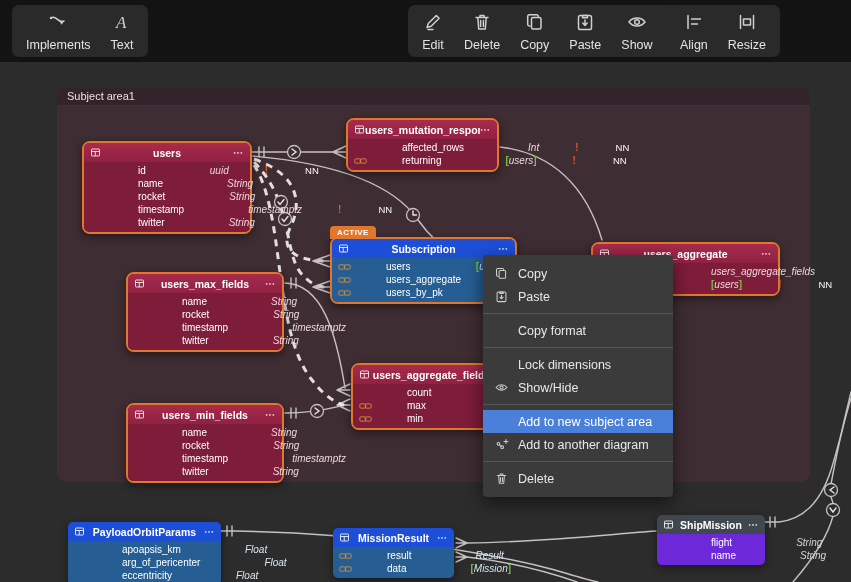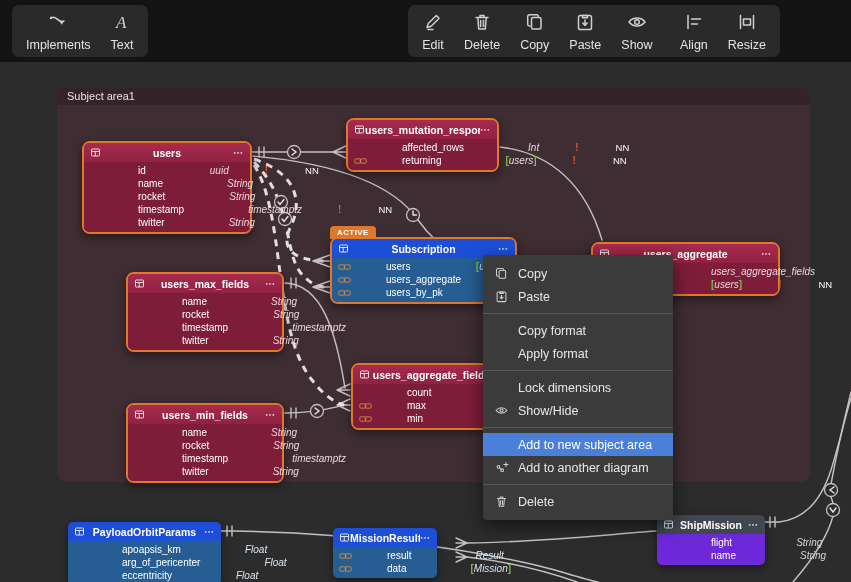--- a/index.html
+++ b/index.html
@@ -515,21 +515,21 @@
             <span class="ftype">Float</span>
           </div>
           <div class="erow">
             <span class="lslot"></span>
             <span class="fname">eccentricity</span>
             <span class="fspace"></span>
             <span class="ftype">Float</span>
           </div>
         </div>
       </div>
-      <div class="etable blue" style="left: 333px; top: 528px; width: 104px;">
+      <div class="etable blue" style="left: 333px; top: 528px; width: 121px;">
         <div class="ehead">
           <span class="ticon"><svg viewBox="0 0 22 22">
               <rect x="3" y="4" width="16" height="14" rx="1.5"></rect>
               <path d="M3 9 h16 M10.5 9 v9"></path>
             </svg></span>
           <span class="ename">MissionResult</span>
           <span class="edots">⋯</span>
         </div>
         <div class="ebody">
           <div class="erow">
@@ -595,24 +595,20 @@
             <rect x="4.5" y="4.5" width="13" height="14" rx="1.8"></rect>
             <path d="M8.5 4.5 h5 v2.2 h-5 z M11 9 v5.2 M8.8 12 l2.2 2.4 2.2-2.4"></path>
           </svg></span>
         <span>Paste</span>
       </div>
       <div class="msep"></div>
       <div class="mitem">
         <span class="micon"></span>
         <span>Copy format</span>
       </div>
-      <div class="mitem">
-        <span class="micon"></span>
-        <span>Apply format</span>
-      </div>
       <div class="msep"></div>
       <div class="mitem">
         <span class="micon"></span>
         <span>Lock dimensions</span>
       </div>
       <div class="mitem">
         <span class="micon"><svg viewBox="0 0 22 22">
             <path d="M3 11 C7 5.8 15 5.8 19 11 C15 16.2 7 16.2 3 11 z"></path>
             <circle cx="11" cy="11" r="2.3"></circle>
           </svg></span>

